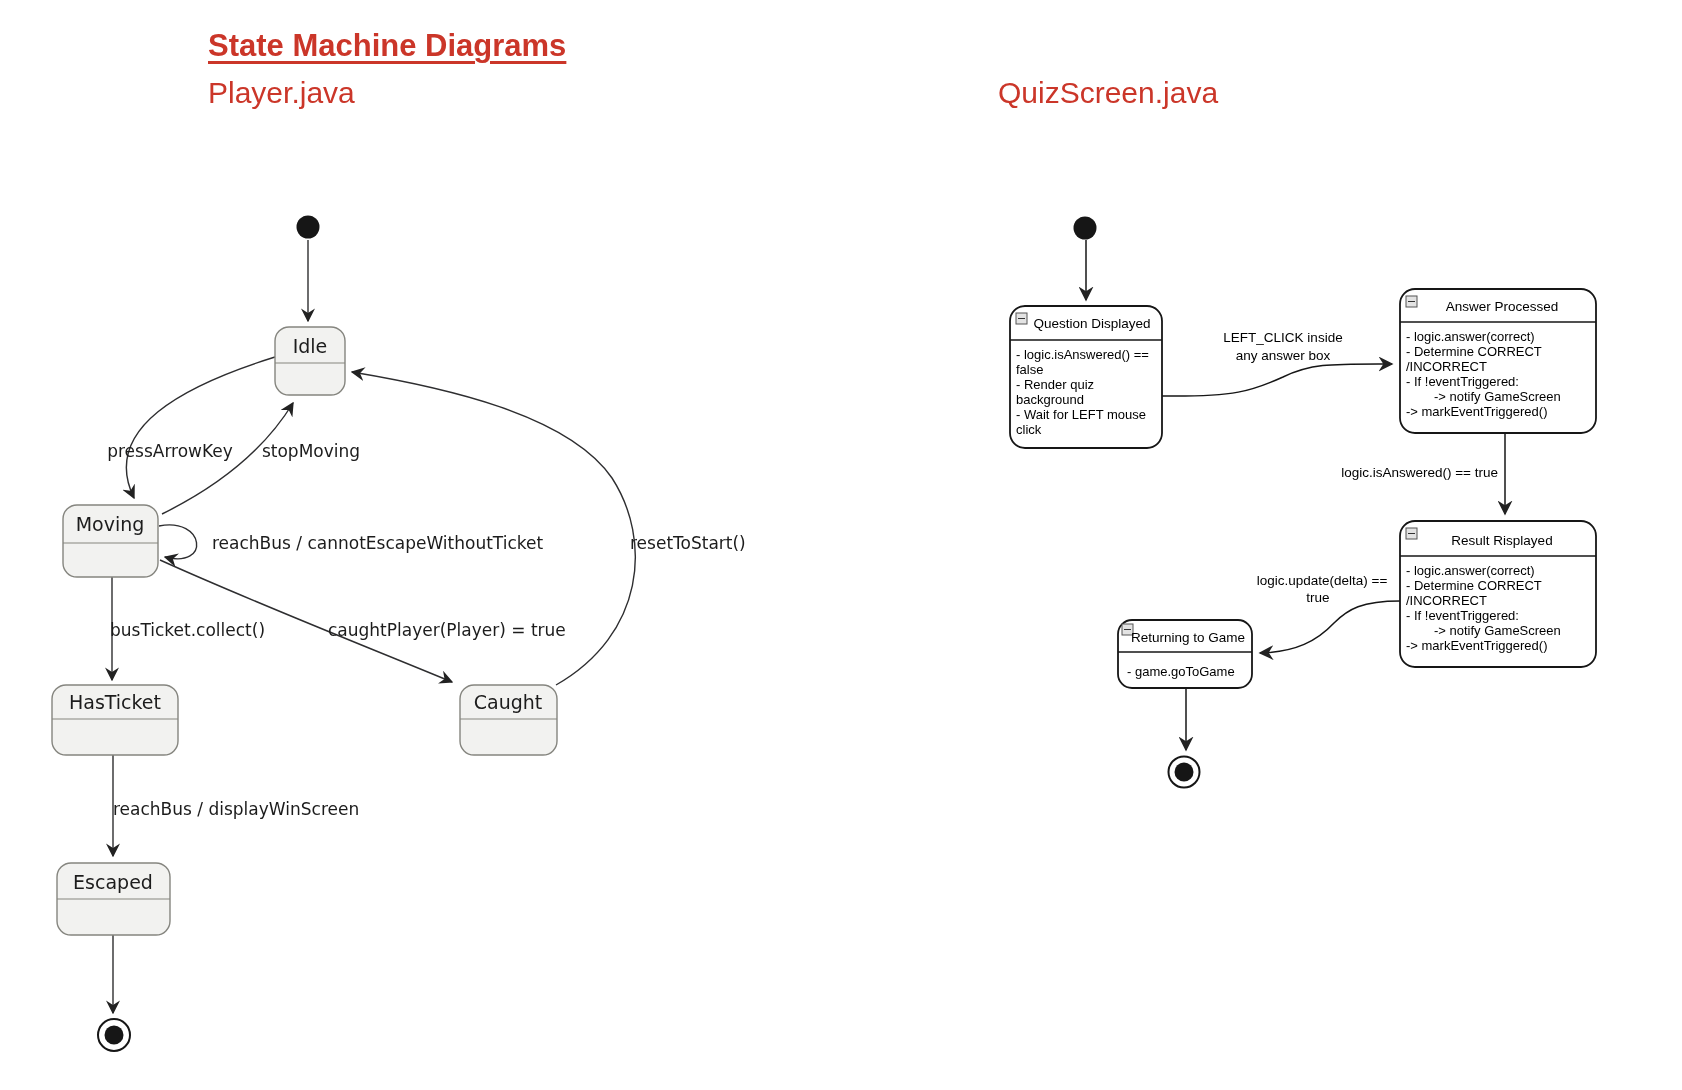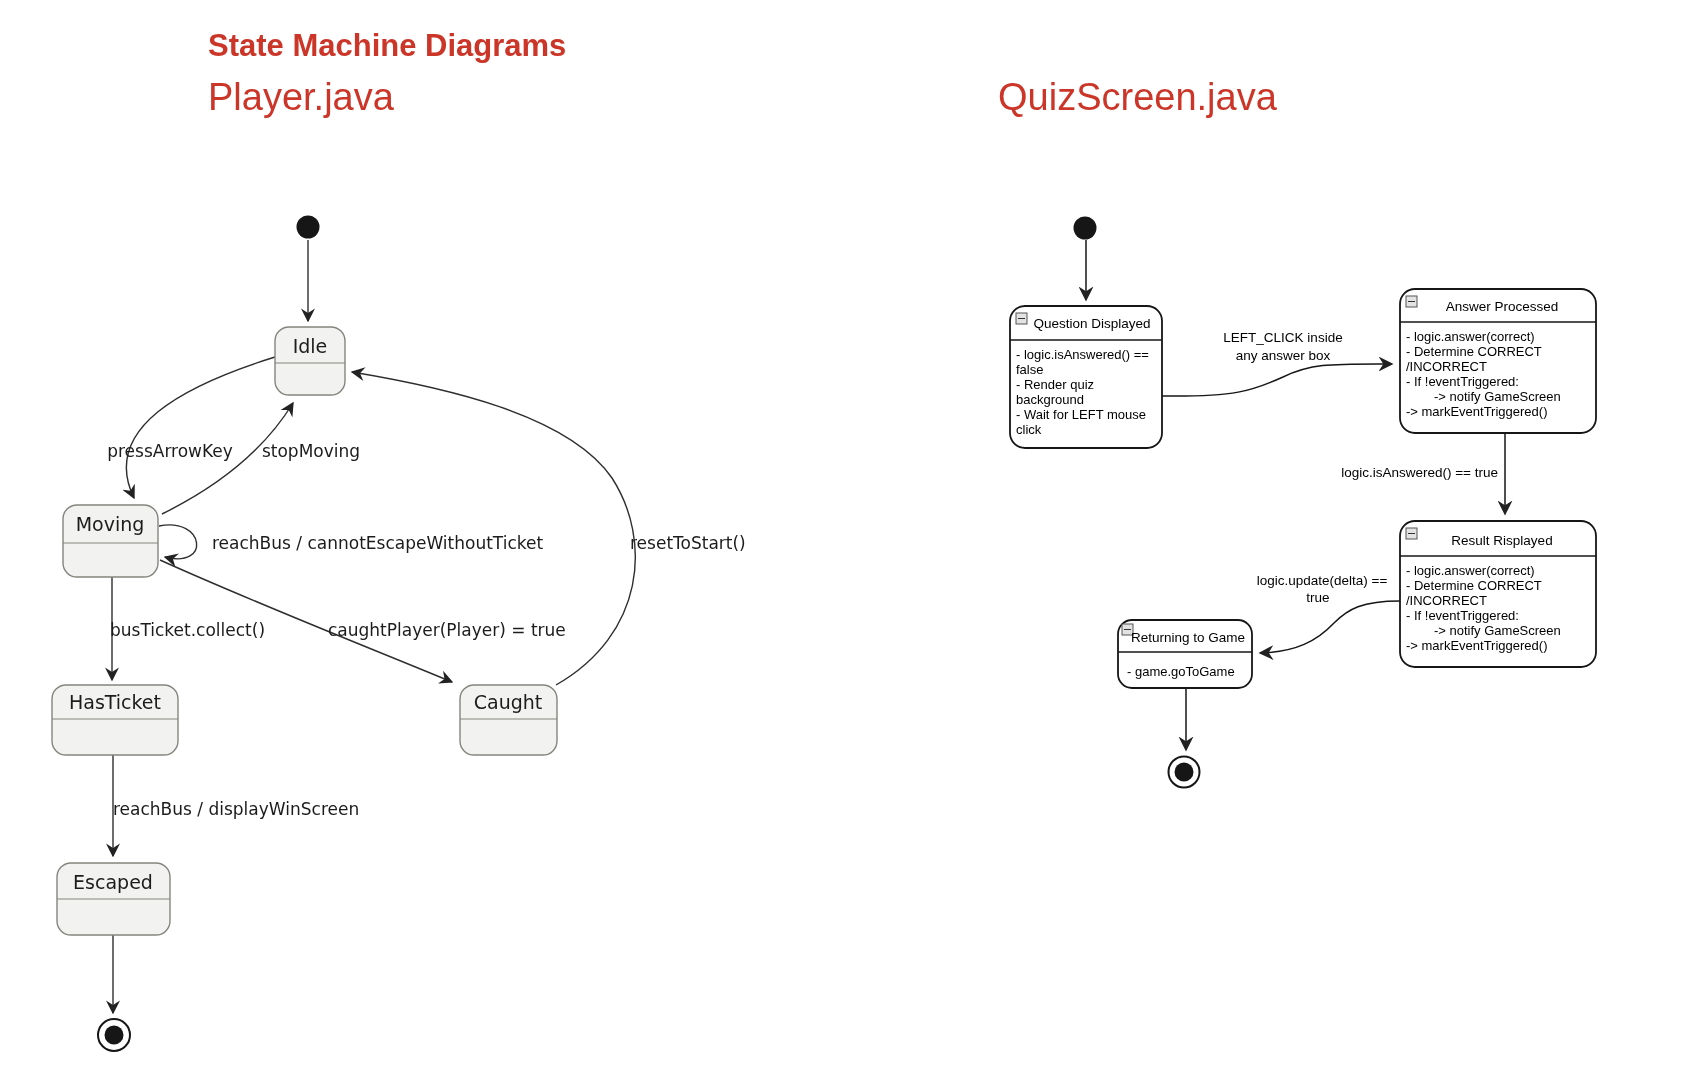--- a/index.html
+++ b/index.html
@@ -1,20 +1,20 @@
 <!DOCTYPE html>
 <html><head>
 <meta charset="utf-8">
 <style>
   html,body{margin:0;padding:0;background:#ffffff;}
   .stage{position:relative;width:1682px;height:1090px;background:#fff;overflow:hidden;
          font-family:"Liberation Sans",sans-serif;}
   .hdr-title{position:absolute;left:208px;top:28px;font-size:31px;font-weight:bold;
-             color:#cb3629;text-decoration-thickness:3px;text-underline-offset:5px;}
-  .hdr-sub{position:absolute;top:76px;font-size:38px;color:#cb3629;}
+             color:#cb3629;text-decoration:underline;text-decoration-thickness:3px;text-underline-offset:5px;}
+  .hdr-sub{position:absolute;top:76px;font-size:30px;color:#cb3629;}
   .hdr-sub.left{left:208px;}
   .hdr-sub.right{left:998px;}
   svg text{user-select:none;}
   .p-state{fill:#f2f2f0;stroke:#85857f;stroke-width:1.4;}
   .p-divider{stroke:#85857f;stroke-width:1.1;}
   .p-label{font-family:"DejaVu Sans",sans-serif;font-size:19px;fill:#1c1c1c;}
   .p-edge{fill:none;stroke:#2e2e30;stroke-width:1.4;}
   .p-elabel{font-family:"DejaVu Sans",sans-serif;font-size:17px;fill:#1c1c1c;}
   .q-state{fill:#ffffff;stroke:#161616;stroke-width:1.8;}
   .q-divider{stroke:#161616;stroke-width:1.4;}

